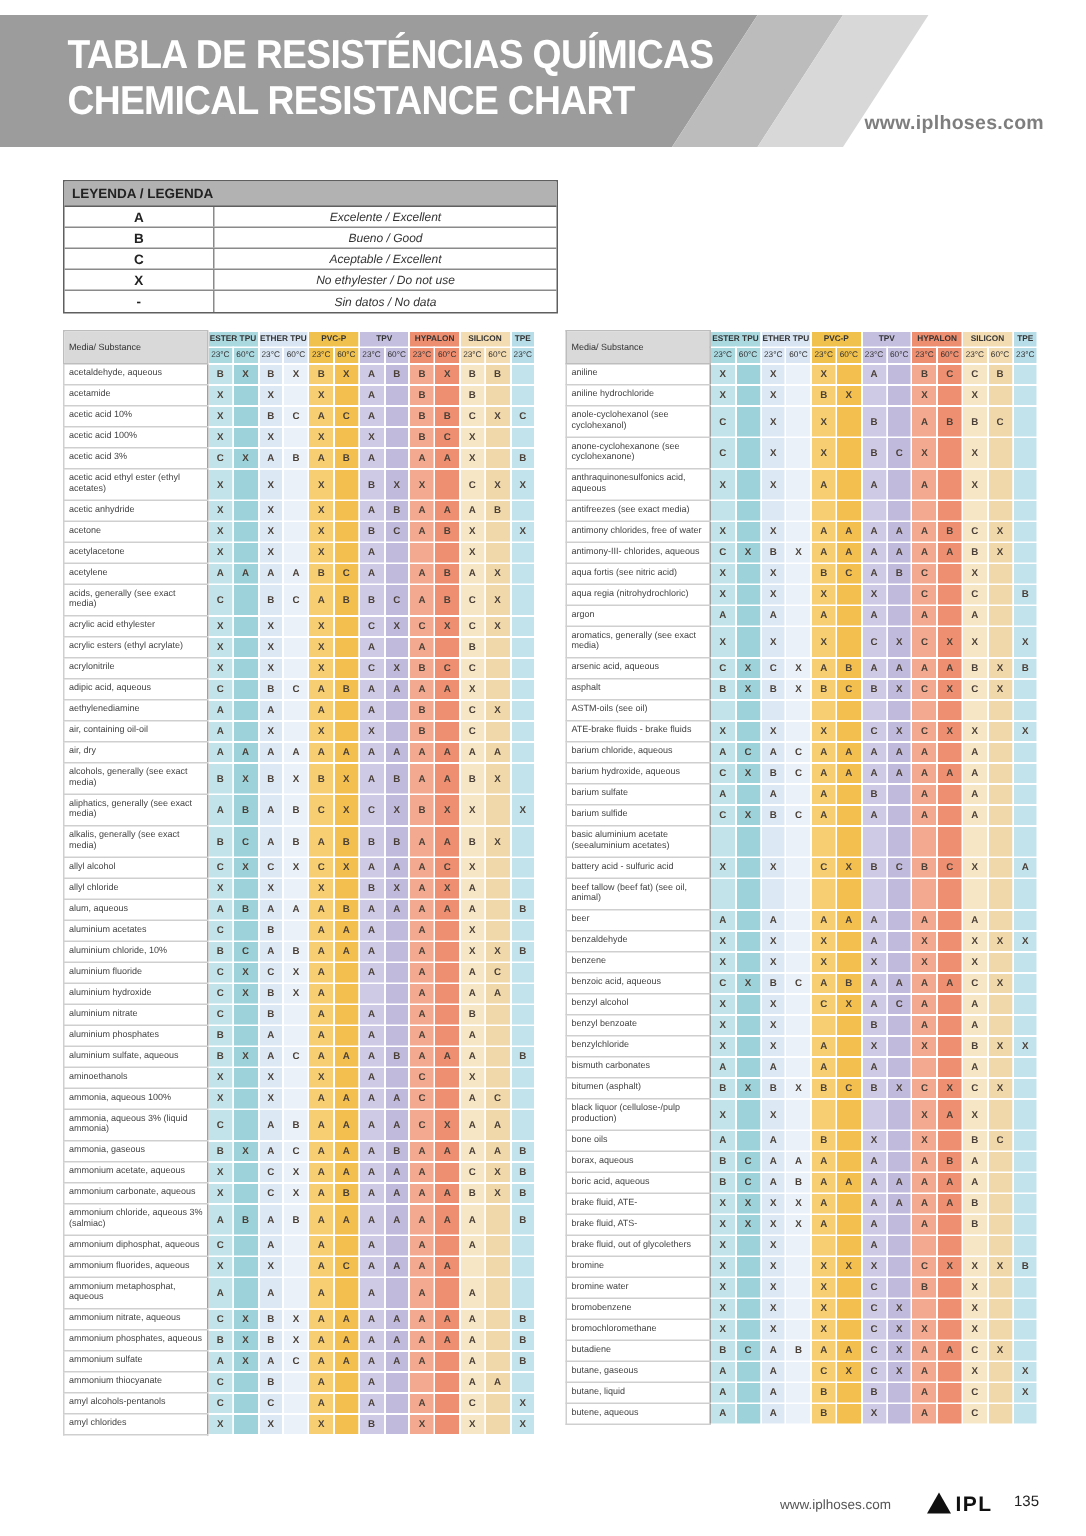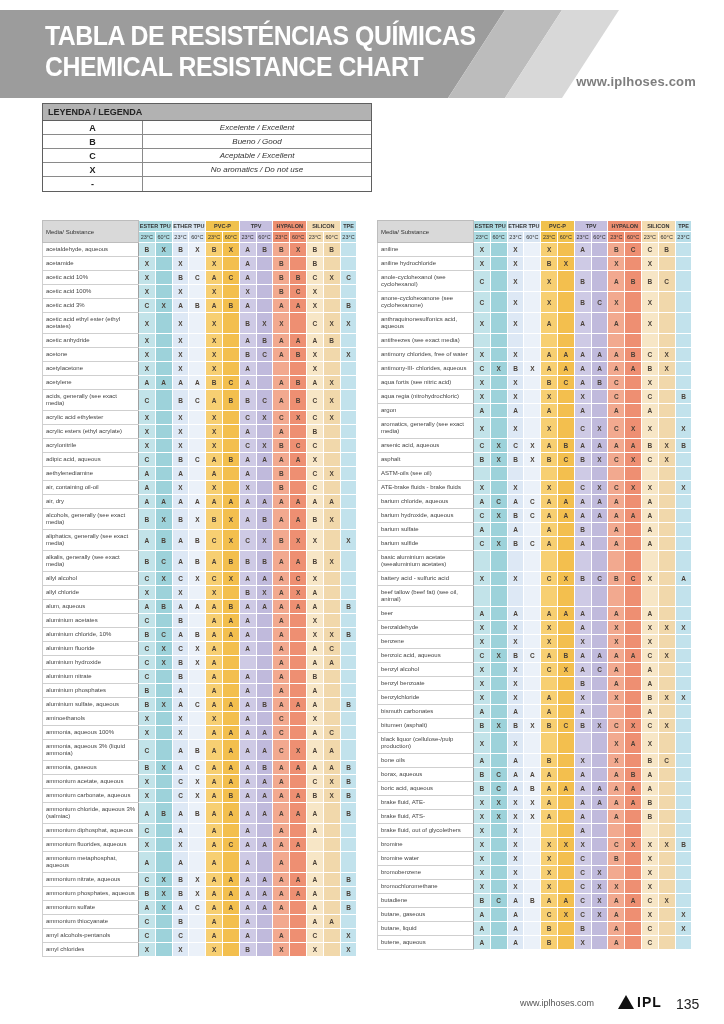--- a/index.html
+++ b/index.html
@@ -19,21 +19,21 @@
     position:absolute; left:45px; top:11px; color:#fff; font-weight:bold;
     font-size:27px; line-height:31px; letter-spacing:-0.5px;
     transform:scaleX(0.92); transform-origin:left top; white-space:nowrap;
   }
   .banner-site {
     position:absolute; right:28px; top:64px; font-size:13px; font-weight:bold;
     color:#7e7e7e; letter-spacing:0.2px;
   }
 
   
-  .legend { position:absolute; left:42px; top:103px; width:330px; border:1px solid #5f5f5f; }
+  .legend { position:absolute; left:42px; top:120px; width:330px; border:1px solid #5f5f5f; }
   .legend-head {
     background:var(--legend-head-bg); font-size:9px; font-weight:bold; color:#222;
     padding:3px 5px; border-bottom:1px solid #5f5f5f;
   }
   .legend-row { display:flex; border-bottom:1px solid #8a8a8a; height:14px; }
   .legend-row:last-child { border-bottom:none; }
   .legend-key {
     width:100px; border-right:1px solid #8a8a8a; font-weight:bold; font-size:9px;
     display:flex; align-items:center; justify-content:center; color:#222;
   }
@@ -79,21 +79,21 @@
 
   
   .footer { position:absolute; left:0; top:992px; width:724px; height:22px; }
   .footer-site { position:absolute; left:520px; top:6px; font-size:9px; color:#555; }
   .footer-logo { position:absolute; left:618px; top:2px; display:flex; align-items:center; }
   .logo-tri {
     width:0; height:0; border-left:8px solid transparent; border-right:8px solid transparent;
     border-bottom:14px solid #101010; display:inline-block; margin-right:3px; position:relative;
   }
   .logo-text { font-size:14px; font-weight:bold; color:#101010; letter-spacing:1px; }
-  .footer-page { position:absolute; left:676px; top:4px; font-size:14px; color:#222; }
+  .footer-page { position:absolute; left:676px; top:4px; font-size:10px; color:#222; }
 </style>
 </head>
 <body>
 
 <div class="banner">
   <div class="poly poly-main"></div>
   <div class="poly poly-band1"></div>
   <div class="poly poly-band2"></div>
   <div class="banner-title">
     <div>TABLA DE RESISTÉNCIAS QUÍMICAS</div>
@@ -112,24 +112,25 @@
       <div class="legend-row">
         <div class="legend-key">B</div>
         <div class="legend-desc">Bueno / Good</div>
       </div>
       <div class="legend-row">
         <div class="legend-key">C</div>
         <div class="legend-desc">Aceptable / Excellent</div>
       </div>
       <div class="legend-row">
         <div class="legend-key">X</div>
-        <div class="legend-desc">No aromatics / Do not use</div>
+        <div class="legend-desc">No ethylester / Do not use</div>
       </div>
       <div class="legend-row">
         <div class="legend-key">-</div>
+        <div class="legend-desc">Sin datos / No data</div>
       </div>
     </div>
 </div>
 
 <table class="chem-table left" id="table-left">
     <colgroup>
       <col class="name-col">
       <col class="val-col">
       <col class="val-col">
       <col class="val-col">

